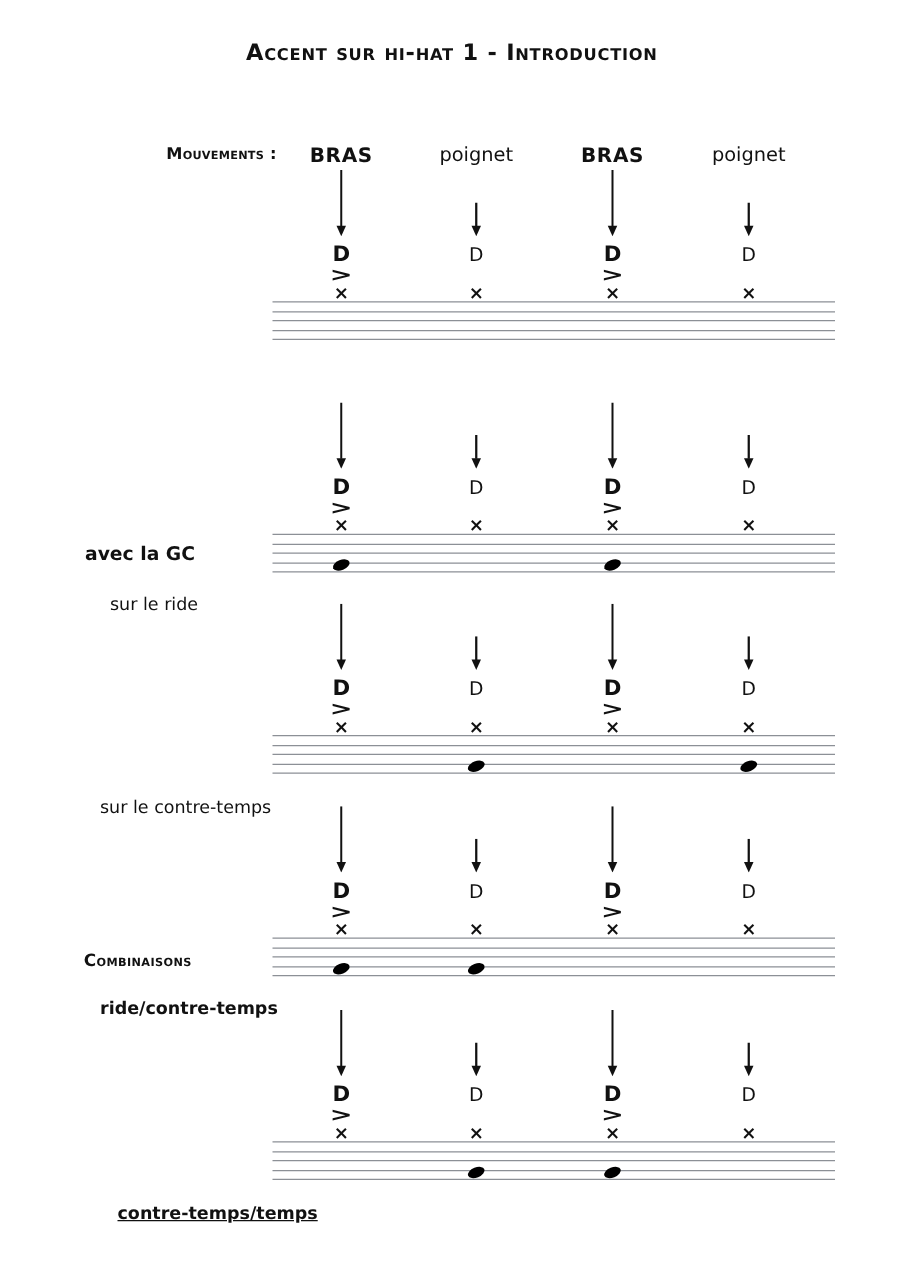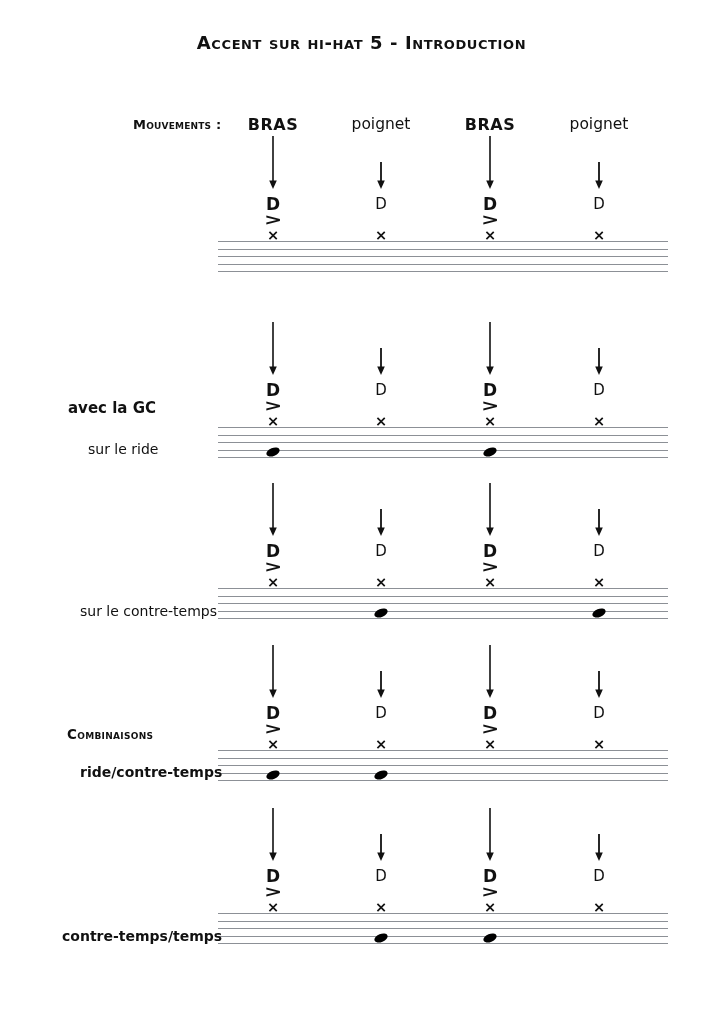--- a/index.html
+++ b/index.html
@@ -17,31 +17,31 @@
   .staff{position:absolute;height:31px;}
   .staff-line{position:absolute;left:0;width:100%;height:1px;background:#8c9096;}
   .arrow{position:absolute;line-height:0;}
   .dletter{position:absolute;transform:translate(-50%,-50%);font-size:15px;}
   .dl-bold{font-weight:bold;font-size:17px;}
   .accent{position:absolute;transform:translate(-50%,-50%) scaleX(1.45);
           font-weight:bold;font-size:15px;}
   .xnote{position:absolute;transform:translate(-50%,-50%);font-weight:bold;font-size:14.5px;}
   .gcnote{position:absolute;width:14px;height:8px;background:#000;border-radius:50%;
           transform:translate(-50%,-50%) rotate(-22deg);}
-  .syslabel{position:absolute;transform:translateY(-50%);white-space:nowrap;}
+  .syslabel{position:absolute;transform:translateY(-50%);white-space:nowrap;margin-top:35px;}
   .lbl-reg{font-size:14px;}
   .lbl-bold{font-size:14px;font-weight:bold;}
   .lbl-lg{font-size:15px;}
   .lbl-caps{font-size:13.5px;font-weight:bold;font-variant:small-caps;letter-spacing:.3px;}
 </style>
 </head>
 <body>
 
 <div class="page">
-  <div class="title">Accent sur hi-hat 5 - Introduction</div>
+  <div class="title">Accent sur hi-hat 1 - Introduction</div>
 
   <span class="mvlabel">Mouvements :</span>
   <span class="hdr hdr-bras" style="left:273px">BRAS</span>
   <span class="hdr hdr-poignet" style="left:381px">poignet</span>
   <span class="hdr hdr-bras" style="left:490px">BRAS</span>
   <span class="hdr hdr-poignet" style="left:599px">poignet</span>
 
 
   <div id="systems">
       <div class="system">
@@ -224,16 +224,16 @@
         <div class="accent" style="left: 490px; top: 892px;">&gt;</div>
         <div class="xnote" style="left: 490px; top: 907px;">×</div>
         <div class="arrow" style="left: 592px; top: 834px;"><svg width="14" height="27" viewBox="0 0 14 27">
             <line x1="7" y1="0" x2="7" y2="19" stroke="#111" stroke-width="1.8"></line>
             <polygon points="3.2,18.5 10.8,18.5 7,27" fill="#111"></polygon>
           </svg></div>
         <div class="dletter" style="left: 599px; top: 876px;">D</div>
         <div class="xnote" style="left: 599px; top: 907px;">×</div>
         <div class="gcnote" style="left: 381px; top: 938px;"></div>
         <div class="gcnote" style="left: 490px; top: 938px;"></div>
-        <div class="syslabel lbl-bold" style="left: 62px; top: 936px;">contre-temps/temps</div>
+        <div class="syslabel lbl-bold" style="left: 94px; top: 936px; text-decoration: underline;">contre-temps/temps</div>
       </div>
     </div>
 </div>
 
 </body></html>

